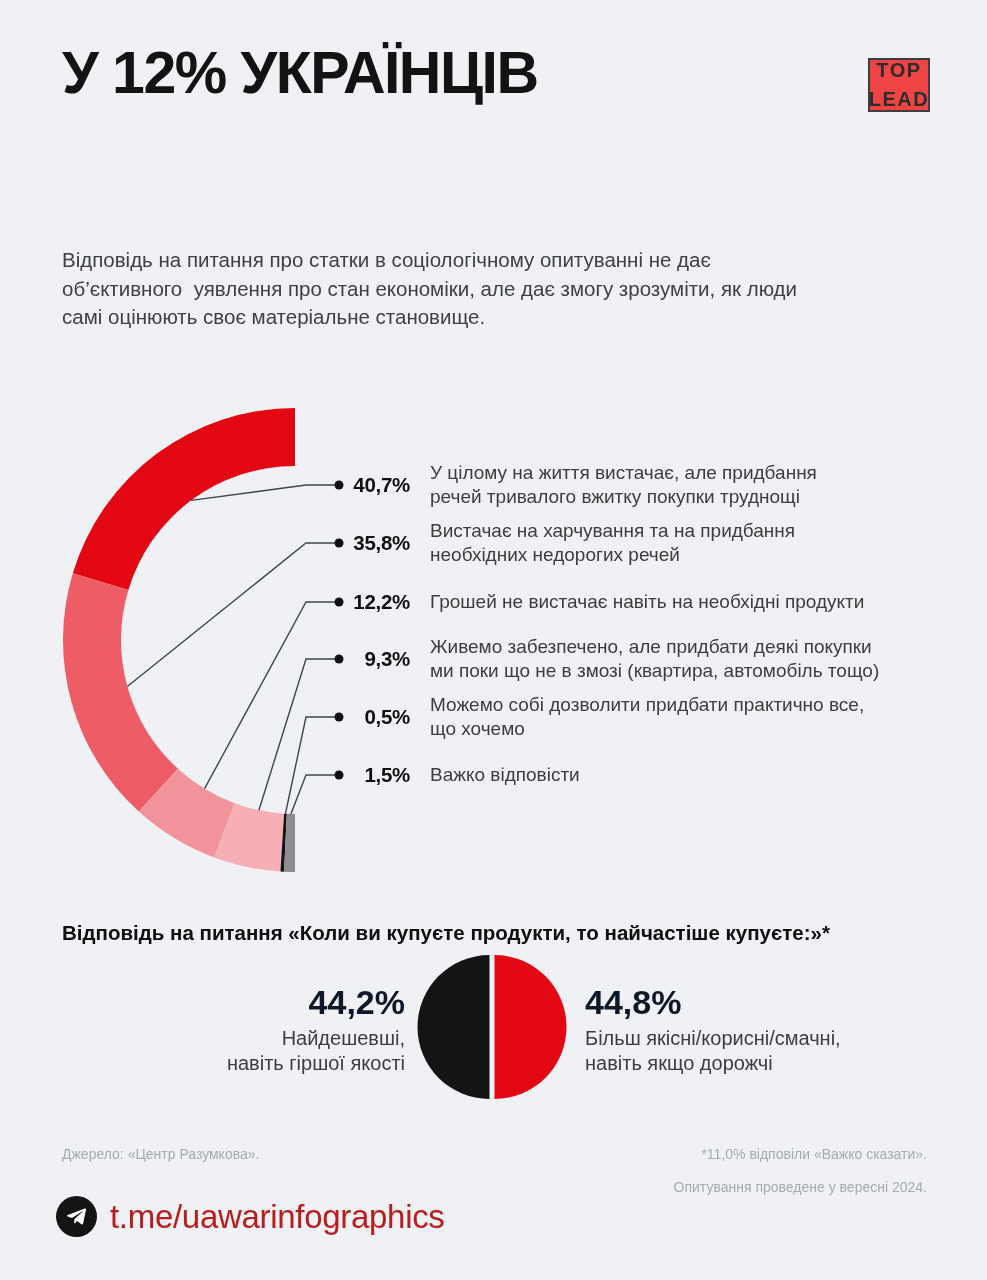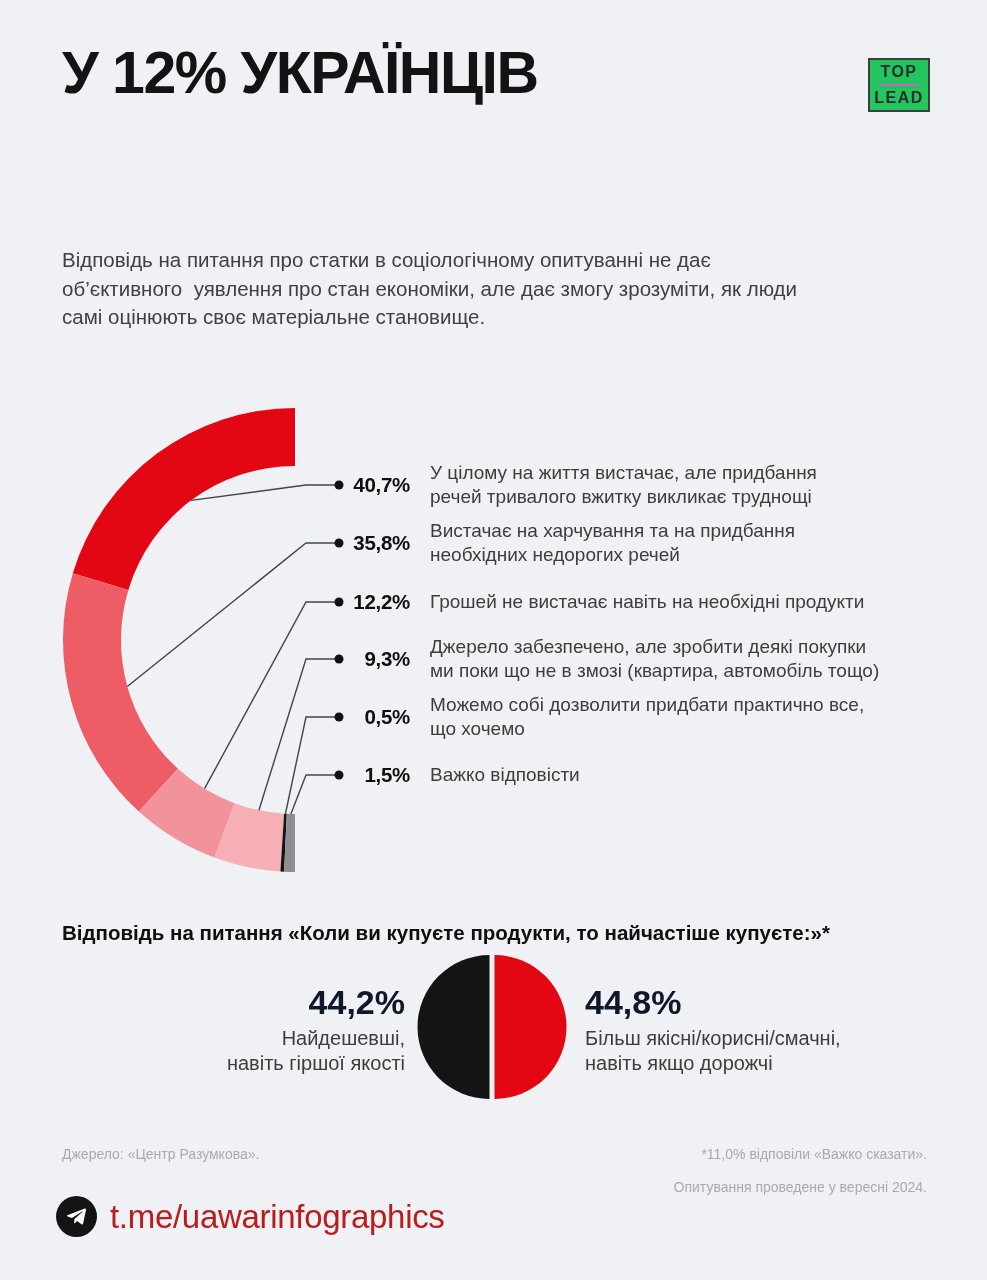--- a/index.html
+++ b/index.html
@@ -9,23 +9,23 @@
     font-family:Liberation Sans, sans-serif;
   }
   .ml{white-space:pre-wrap;}
   
   h1{position:absolute; left:62px; top:44px; margin:0;
      font-size:59px; line-height:58px; font-weight:900; letter-spacing:-1.5px;}
   h1 span{display:block;}
   .t1{color:#131313;}
   .t2{color:#E30613;}
   .logo{position:absolute; left:868px; top:58px; width:62px; height:54px;
-        background:#22c55e; border:2px solid #3E3E3E; box-sizing:border-box;
+        background:#ef4444; border:2px solid #3E3E3E; box-sizing:border-box;
         display:flex; flex-direction:column; align-items:center; justify-content:center;
-        font-size:16px; font-weight:700; letter-spacing:1.5px; color:#2D2D2D;}
+        font-size:20px; font-weight:700; letter-spacing:1.5px; color:#2D2D2D;}
   .logo-line{display:block; width:40px; height:2px; background:#C767C3; margin:3px 0;}
   
   .intro{position:absolute; left:62px; top:246px; width:880px; margin:0;
          font-size:20.5px; line-height:28.5px; color:#3F4042;}
   .q{position:absolute; left:62px; margin:0; font-size:20.5px; font-weight:700; color:#0F0F0F;}
   .q1{top:356px;}
   .q2{top:921px;}
   
   .chart1{position:absolute; left:0; top:395px; width:987px; height:510px;}
   .chart1 svg{position:absolute; left:0; top:0;}
@@ -89,34 +89,34 @@
         <circle cx="339" cy="264" r="4.5" fill="#111"></circle>
         <path d="M 285.43866869523447 418.73710295639364 L 306 322 L 339 322" fill="none" stroke="#40454A" stroke-width="1.4"></path>
         <circle cx="339" cy="322" r="4.5" fill="#111"></circle>
         <path d="M 290.90060091895185 418.9517028579321 L 306 380 L 339 380" fill="none" stroke="#40454A" stroke-width="1.4"></path>
         <circle cx="339" cy="380" r="4.5" fill="#111"></circle>
       </svg>
 
     <div class="row" style="top:90px">
       <div class="pct">40,7%</div>
       <div class="desc ml">У цілому на життя вистачає, але придбання
-речей тривалого вжитку викликає труднощі</div>
+речей тривалого вжитку покупки труднощі</div>
     </div>
     <div class="row" style="top:148px">
       <div class="pct">35,8%</div>
       <div class="desc ml">Вистачає на харчування та на придбання
 необхідних недорогих речей</div>
     </div>
     <div class="row" style="top:207px">
       <div class="pct">12,2%</div>
       <div class="desc ml">Грошей не вистачає навіть на необхідні продукти</div>
     </div>
     <div class="row" style="top:264px">
       <div class="pct">9,3%</div>
-      <div class="desc ml">Джерело забезпечено, але зробити деякі покупки
+      <div class="desc ml">Живемо забезпечено, але придбати деякі покупки
 ми поки що не в змозі (квартира, автомобіль тощо)</div>
     </div>
     <div class="row" style="top:322px">
       <div class="pct">0,5%</div>
       <div class="desc ml">Можемо собі дозволити придбати практично все,
 що хочемо</div>
     </div>
     <div class="row" style="top:380px">
       <div class="pct">1,5%</div>
       <div class="desc ml">Важко відповісти</div>

